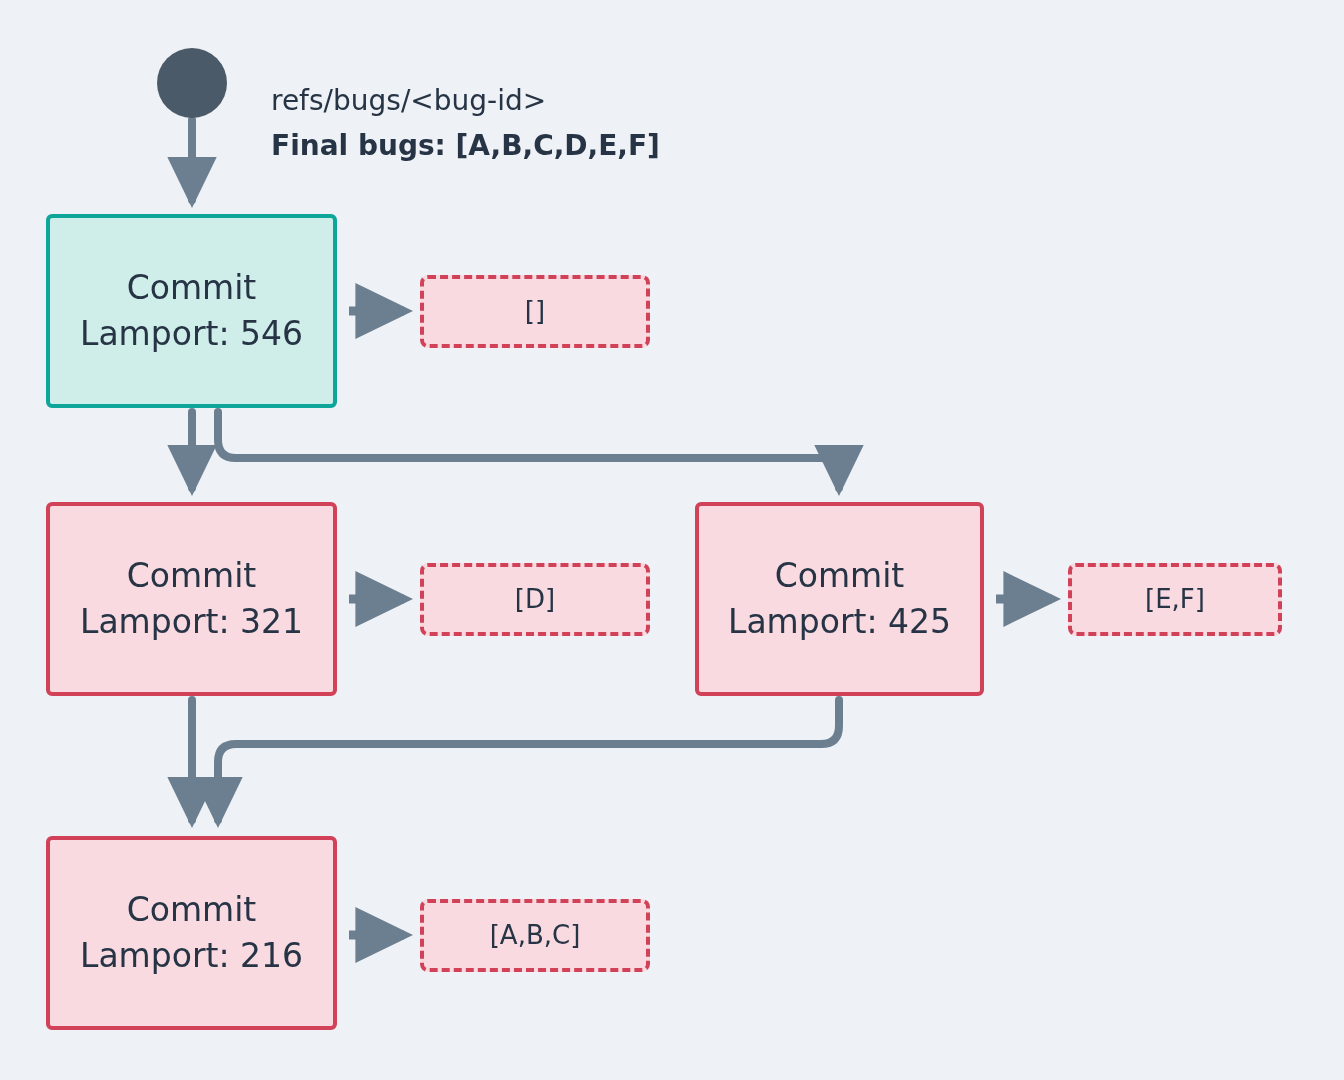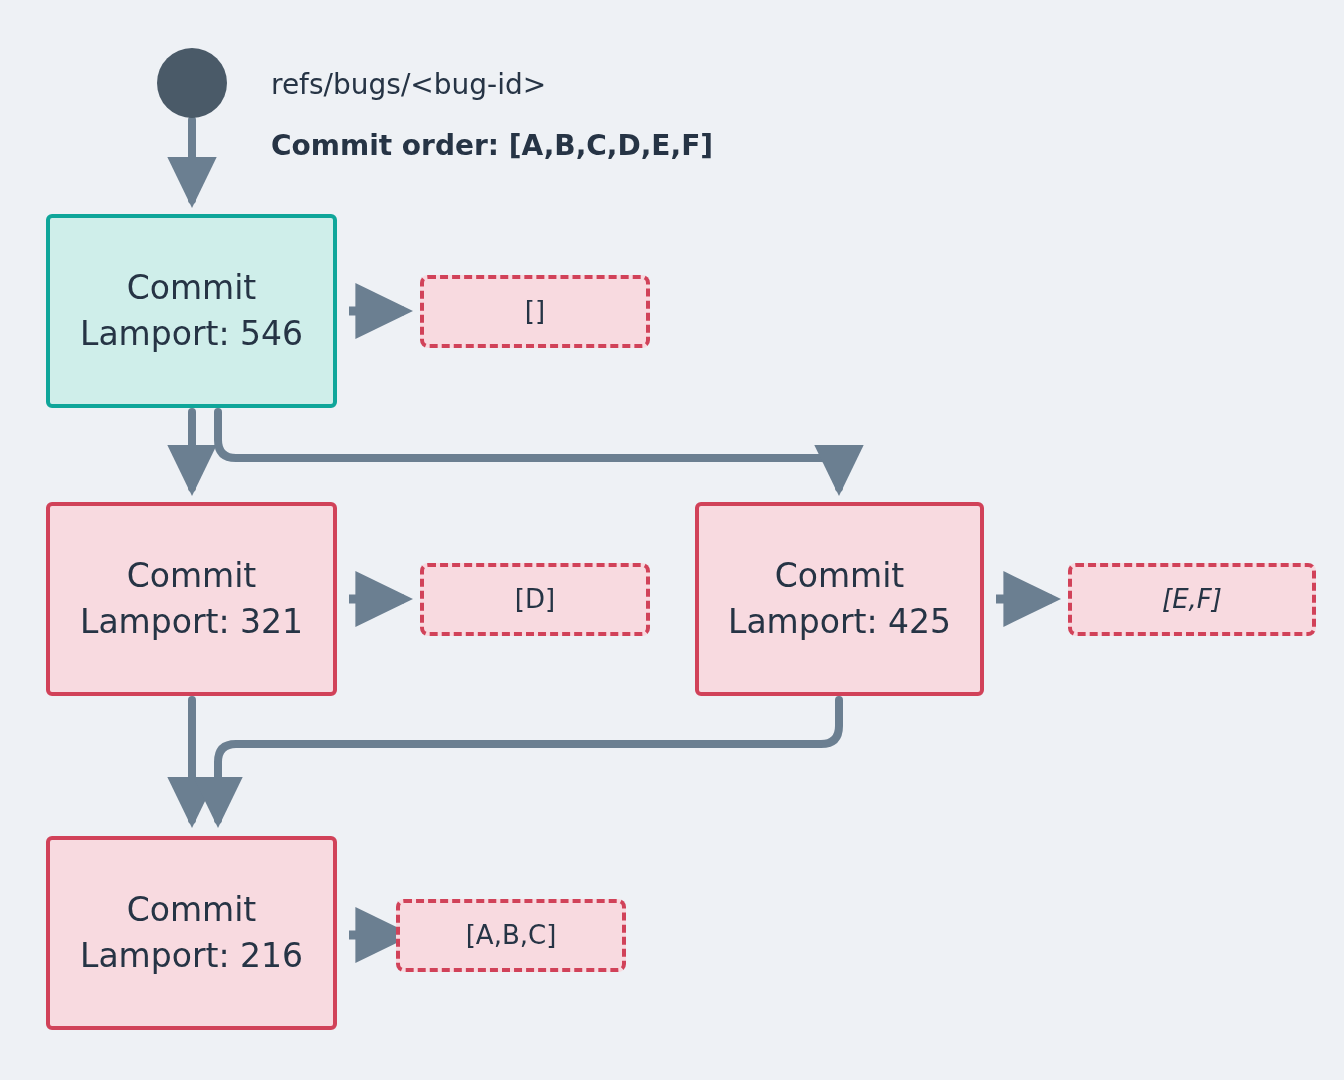--- a/index.html
+++ b/index.html
@@ -102,22 +102,22 @@
 
     <path d="M349,599 L404,599" stroke="#6b7f91" stroke-width="9" fill="none" stroke-linecap="butt" marker-end="url(#arrowhead)"></path>
 
     <path d="M996,599 L1052,599" stroke="#6b7f91" stroke-width="9" fill="none" stroke-linecap="butt" marker-end="url(#arrowhead)"></path>
 
     <path d="M349,935 L404,935" stroke="#6b7f91" stroke-width="9" fill="none" stroke-linecap="butt" marker-end="url(#arrowhead)"></path>
   </svg>
 
   <div class="node start" style="left:157px; top:48px; width:70px; height:70px;"></div>
 
-  <div class="caption ref" style="left:271px; top:68px;">refs/bugs/&lt;bug-id&gt;</div>
-  <div class="caption final" style="left:271px; top:129px;">Commit order: [A,B,C,D,E,F]</div>
+  <div class="caption ref" style="left:271px; top:84px;">refs/bugs/&lt;bug-id&gt;</div>
+  <div class="caption final" style="left:271px; top:129px;">Final bugs: [A,B,C,D,E,F]</div>
 
   <div class="node commit-teal" style="left:46px; top:214px; width:291px; height:194px;">
     <span class="node-line">Commit</span>
     <span class="node-line">Lamport: 546</span>
   </div>
   <div class="node label-box" style="left:420px; top:275px; width:230px; height:73px;">
     <span class="node-line">[]</span>
   </div>
 
   <div class="node commit-pink" style="left:46px; top:502px; width:291px; height:194px;">
@@ -125,25 +125,25 @@
     <span class="node-line">Lamport: 321</span>
   </div>
   <div class="node label-box" style="left:420px; top:563px; width:230px; height:73px;">
     <span class="node-line">[D]</span>
   </div>
 
   <div class="node commit-pink" style="left:695px; top:502px; width:289px; height:194px;">
     <span class="node-line">Commit</span>
     <span class="node-line">Lamport: 425</span>
   </div>
-  <div class="node label-box" style="left:1068px; top:563px; width:248px; height:73px;font-style:italic;">
+  <div class="node label-box" style="left:1068px; top:563px; width:214px; height:73px;">
     <span class="node-line">[E,F]</span>
   </div>
 
   <div class="node commit-pink" style="left:46px; top:836px; width:291px; height:194px;">
     <span class="node-line">Commit</span>
     <span class="node-line">Lamport: 216</span>
   </div>
-  <div class="node label-box" style="left:396px; top:899px; width:230px; height:73px;">
+  <div class="node label-box" style="left:420px; top:899px; width:230px; height:73px;">
     <span class="node-line">[A,B,C]</span>
   </div>
 
 </div>
 
 </body></html>

